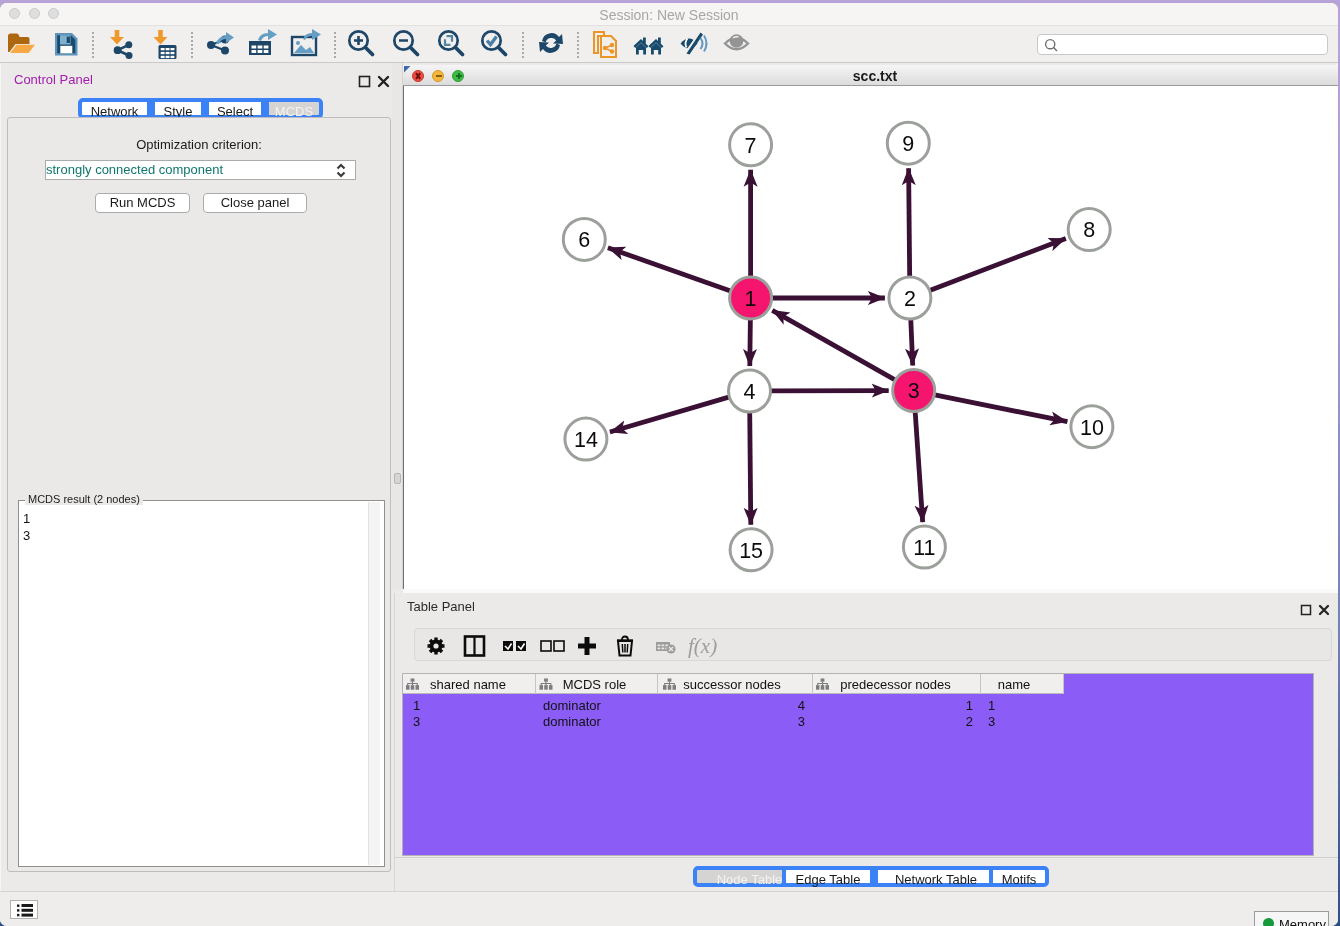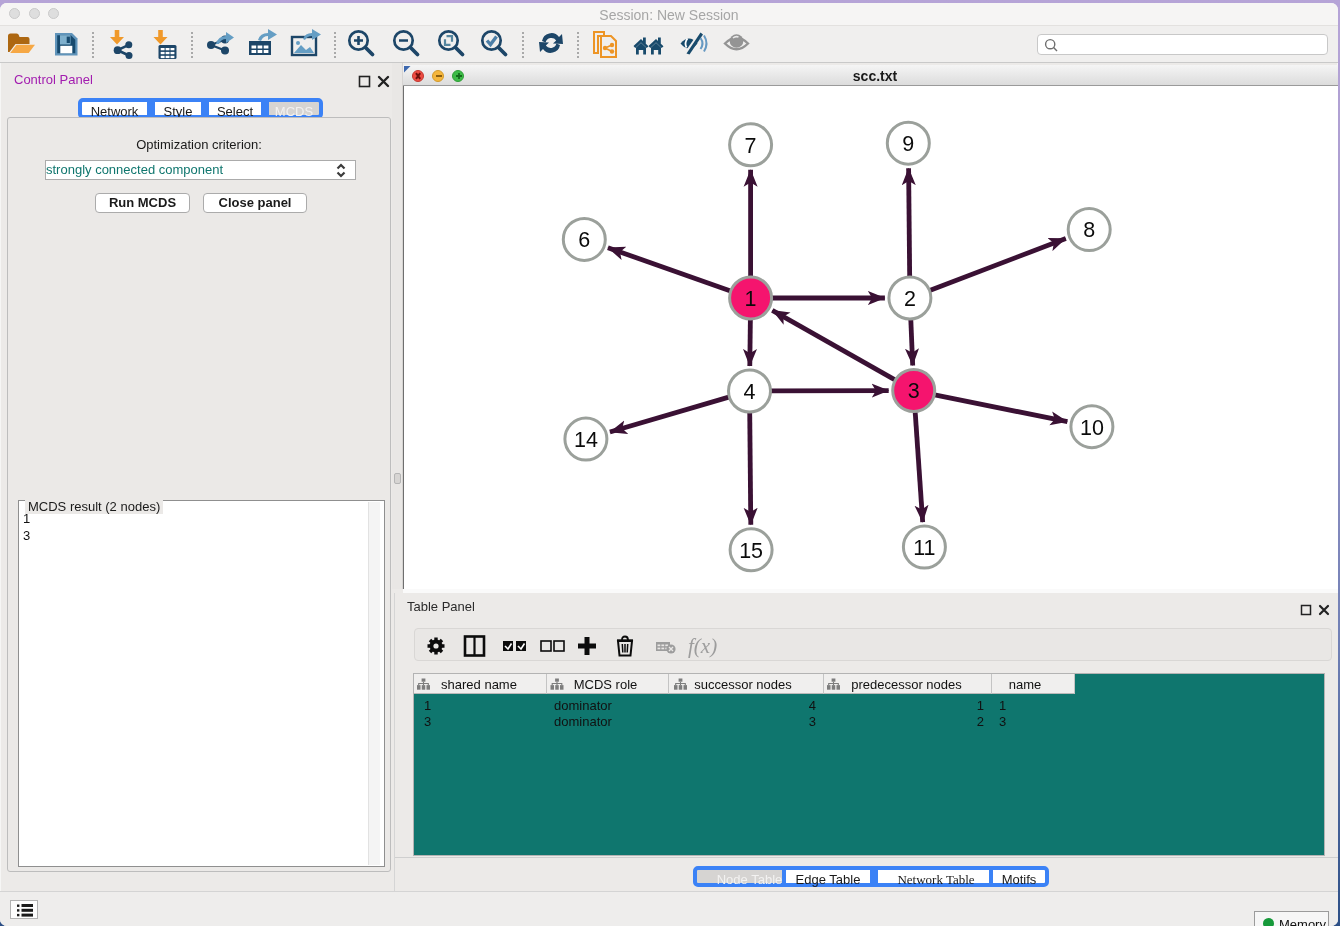--- a/index.html
+++ b/index.html
@@ -14,38 +14,38 @@
 #toolbar { position:absolute; left:0; top:23px; right:0; height:37px; background:#f0efee; border-bottom:1px solid #c9c9c9; }
 .sep { position:absolute; top:6px; height:26px; width:0; border-left:2px dotted #a9a9a9; }
 #searchbox { position:absolute; left:1037px; top:8px; width:291px; height:21px; background:#fff; border:1px solid #c8c8c8; border-radius:4px; }
 
 #cp-title { position:absolute; left:14px; top:69px; font-size:13px; color:#a21caf; }
 #cp-tabs { position:absolute; left:78px; top:95px; height:20px; }
 .tab { position:absolute; top:0; height:21px; border:4px solid #3b82f6; background:#fff; font-size:13px; color:#1a1a1a; text-align:center; line-height:19px; }
 #cp-box { position:absolute; left:7px; top:114px; width:384px; height:755px; border:1px solid #bdbdbd; border-radius:3px; background:#ebe9e7; }
 #opt-label { position:absolute; left:0; top:19px; width:100%; text-align:center; font-size:13px; color:#1a1a1a; }
 #opt-select { position:absolute; left:37px; top:42px; width:311px; height:20px; background:#fff; border:1px solid #ababab; border-radius:0; font-size:13px; color:#0f766e; line-height:18px; }
-.btn { position:absolute; top:75px; height:20px; background:#fff; border:1px solid #ababab; border-radius:4px; font-size:13px; color:#1a1a1a; text-align:center; line-height:18px;font-weight:bold; }
+.btn { position:absolute; top:75px; height:20px; background:#fff; border:1px solid #ababab; border-radius:4px; font-size:13px; color:#1a1a1a; text-align:center; line-height:18px; }
 #mcds-fs { position:absolute; left:10px; top:382px; width:367px; height:367px; border:1px solid #8f8f8f; background:#fff; }
-#mcds-legend { position:absolute; left:6px; top:-8px; background:#ebe9e7; font-size:13px; color:#1a1a1a; padding:0 3px;margin-top:6px; }
+#mcds-legend { position:absolute; left:6px; top:-8px; background:#ebe9e7; font-size:11px; color:#1a1a1a; padding:0 3px; }
 
 #vsplit { position:absolute; left:392px; top:60px; width:11px; height:526px; background:#e9e7e5; border-right:1px solid #d6d4d2; }
 #vsplit-h { position:absolute; left:2px; top:410px; width:7px; height:11px; background:#d7d5d3; border:1px solid #b5b5b5; border-radius:2px; }
 
 #netframe { position:absolute; left:403px; top:62px; right:0; height:524px; }
 #net-titlebar { position:absolute; left:0; top:0; right:0; height:21px; background:linear-gradient(180deg,#f5f5f5,#dcdcdc); border-bottom:1px solid #9a9a9a; }
 #net-title { position:absolute; left:9px; right:0; top:3px; text-align:center; font-size:14px; font-weight:bold; color:#1a1a1a; }
 .mtl { position:absolute; top:5px; width:12px; height:12px; border-radius:50%; }
 #net-canvas { position:absolute; left:0; top:21px; right:0; bottom:0; background:#fff; border-left:1px solid #6f6f6f; }
 #net-handle { position:absolute; left:464px; bottom:-5px; width:8px; height:5px; background:#e8e8e8; border:1px solid #b8b8b8; }
 
 #tablepanel { position:absolute; left:394px; top:590px; right:0; height:298px; background:#eceae8; border-left:1px solid #d5d5d5; }
 #tp-title { position:absolute; left:12px; top:6px; font-size:13px; color:#2b2b2b; }
 #tp-toolbar { position:absolute; left:19px; top:35px; width:918px; height:33px; background:#e9e7e5; border:1px solid #d9d7d5; border-radius:4px; }
-#tp-table { position:absolute; left:18px; top:80px; width:912px; height:183px; background:#0f766e; border:1px solid #b3b3b3; }
+#tp-table { position:absolute; left:7px; top:80px; width:912px; height:183px; background:#8b5cf6; border:1px solid #b3b3b3; }
 #tp-tabs { position:absolute; left:298px; top:273px; height:21px; }
 
 #statusbar { position:absolute; left:0; right:0; bottom:0; height:35px; background:#eeedec; border-top:1px solid #d4d4d4; }
 #list-btn { position:absolute; left:10px; top:8px; width:28px; height:19px; background:#fdfdfd; border:1px solid #b2b2b2; }
 #mem-btn { position:absolute; right:9px; top:19px; width:75px; height:24px; background:#f6f6f6; border:1px solid #9b9b9b; font-size:13px; color:#111; }
 .abs { position:absolute; }
 </style>
 </head>
 <body>
 <div id="win">
@@ -412,21 +412,21 @@
       <div class="abs" style="left:10px;top:40px;font-size:13px;color:#111;">3</div>
       <div class="abs" style="left:140px;top:40px;font-size:13px;color:#111;">dominator</div>
       <div class="abs" style="left:330px;top:40px;width:72px;text-align:right;font-size:13px;color:#111;">3</div>
       <div class="abs" style="left:500px;top:40px;width:70px;text-align:right;font-size:13px;color:#111;">2</div>
       <div class="abs" style="left:585px;top:40px;font-size:13px;color:#111;">3</div>
     </div>
     <div class="abs" style="left:0;right:0;top:264px;height:1px;background:#cfcfcf;"></div>
     <div id="tp-tabs">
       <div class="tab" style="left:0; width:113px; background:#d6d4d2; color:#f3f2f1; border-radius:5px 0 0 5px;">Node Table</div>
       <div class="tab" style="left:89px; width:92px;">Edge Table</div>
-      <div class="tab" style="left:181px; width:124px;font-family:Liberation Serif, serif;">Network Table</div>
+      <div class="tab" style="left:181px; width:124px;">Network Table</div>
       <div class="tab" style="left:296px; width:60px; border-radius:0 5px 5px 0;">Motifs</div>
     </div>
   </div>
 
   <div id="statusbar">
     <div id="list-btn">
       <svg class="abs" style="left:6px;top:3px;" width="16" height="13" viewBox="0 0 16 13">
         <g fill="#1a1a1a">
             <rect x="0" y="0.5" width="2.4" height="2.4"></rect>
             <rect x="0" y="5.2" width="2.4" height="2.4"></rect>

